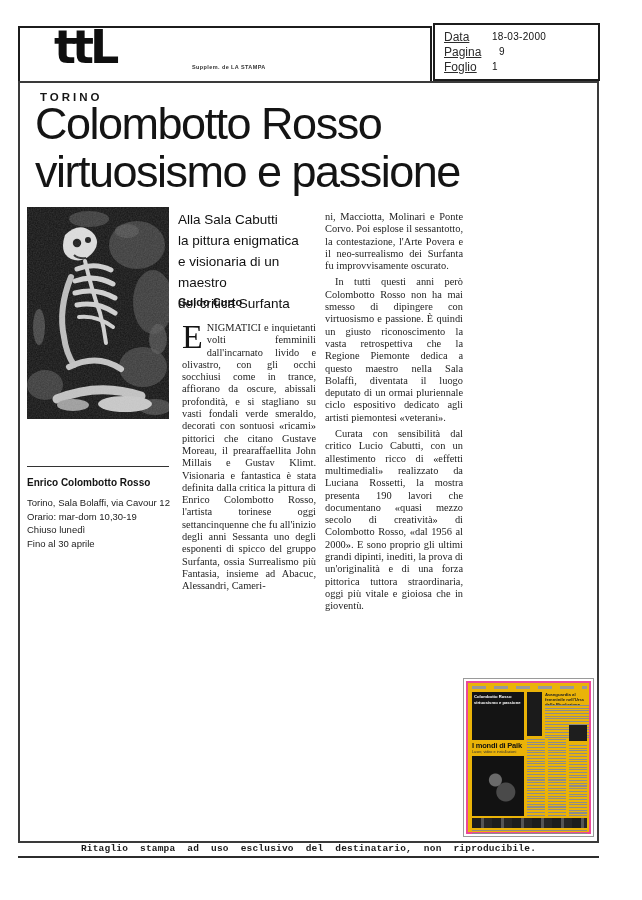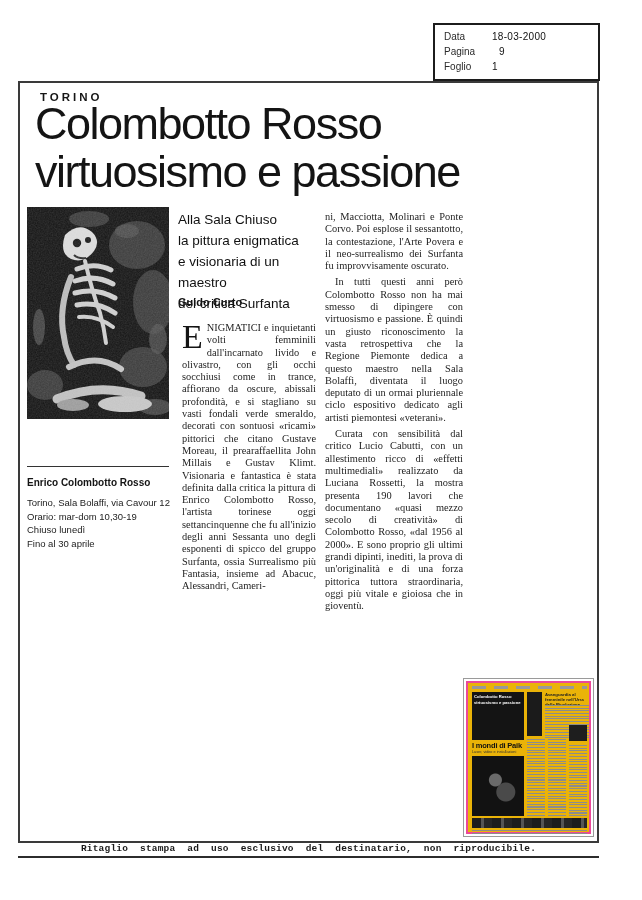--- a/index.html
+++ b/index.html
@@ -10,21 +10,21 @@
   .logo-box{position:absolute;left:18px;top:26px;width:410px;height:53px;
             border:2px solid #1c1c1c;background:#fff;}
   .logo-text{position:absolute;left:34px;top:-8px;font-family:"DejaVu Sans",sans-serif;
              font-weight:800;font-size:46px;letter-spacing:-4px;color:#0f0f0f;}
   .logo-sub{position:absolute;left:172px;top:36px;font-size:5.5px;font-weight:bold;
             letter-spacing:.4px;color:#333;}
 
   .meta-box{position:absolute;left:433px;top:23px;width:163px;height:54px;
             border:2px solid #1c1c1c;background:#fff;}
   .meta-row{position:absolute;left:9px;height:17px;display:flex;align-items:center;}
-  .meta-row .lbl{width:48px;font-size:10px;color:#2b2b2b;}
+  .meta-row .lbl{width:48px;font-size:12px;color:#2b2b2b;text-decoration:underline;}
   .meta-row .val{font-size:10px;font-weight:500;color:#111;letter-spacing:.3px;}
 
   
   .frame{position:absolute;left:18px;top:81px;width:577px;height:758px;
          border:2px solid #3a3a3a;background:#fff;}
 
   .kicker{position:absolute;left:40px;top:91px;font-size:11.5px;font-weight:bold;
           letter-spacing:3px;color:#161616;}
   .headline{position:absolute;left:35px;top:100px;width:520px;
             font-size:45px;font-weight:400;letter-spacing:-1.5px;line-height:48px;color:#141414;}
@@ -82,20 +82,24 @@
   .footer{position:absolute;left:18px;top:841px;width:581px;height:15px;
           border-bottom:2px solid #2c2c2c;display:flex;align-items:center;justify-content:center;}
   .footer span{font-family:"Liberation Mono",monospace;font-size:9.5px;font-weight:bold;
                color:#1a1a1a;word-spacing:6px;letter-spacing:.2px;}
 </style>
 </head>
 <body>
 
 <div class="screen">
 
+  <div class="logo-box">
+    <div class="logo-text">ttL</div>
+    <div class="logo-sub">Supplem. de LA STAMPA</div>
+  </div>
 
   <div class="meta-box">
     <div class="meta-row" style="top:3px;">
       <span class="lbl">Data</span>
       <span class="val">18-03-2000</span>
     </div>
     <div class="meta-row" style="top:18px;gap:7px;">
       <span class="lbl">Pagina</span>
       <span class="val">9</span>
     </div>
@@ -158,21 +162,21 @@
 
   <div class="infobox">
     <div class="t">Enrico Colombotto Rosso</div>
     <div class="l">Torino, Sala Bolaffi, via Cavour 12</div>
     <div class="l">Orario: mar-dom 10,30-19</div>
     <div class="l">Chiuso lunedì</div>
     <div class="l">Fino al 30 aprile</div>
   </div>
 
   <div class="standfirst">
-    <div>Alla Sala Chiuso</div>
+    <div>Alla Sala Cabutti</div>
     <div>la pittura enigmatica</div>
     <div>e visionaria di un maestro</div>
     <div>del critica Surfanta</div>
   </div>
   <div class="byline">Guido Curto</div>
 
   <div class="bodycol col1">
     <p>
       <span class="dropcap">E</span><span>NIGMATICI e inquietanti volti femminili dall'incarnato livido e olivastro, con gli occhi socchiusi come in trance, affiorano da oscure, abissali profondità, e si stagliano su vasti fondali verde smeraldo, decorati con sontuosi «ricami» pittorici che citano Gustave Moreau, il prearaffaellita John Millais e Gustav Klimt. Visionaria e fantastica è stata definita dalla critica la pittura di Enrico Colombotto Rosso, l'artista torinese oggi settancinquenne che fu all'inizio degli anni Sessanta uno degli esponenti di spicco del gruppo Surfanta, ossia Surrealismo più Fantasia, insieme ad Abacuc, Alessandri, Cameri-</span>
     </p>

